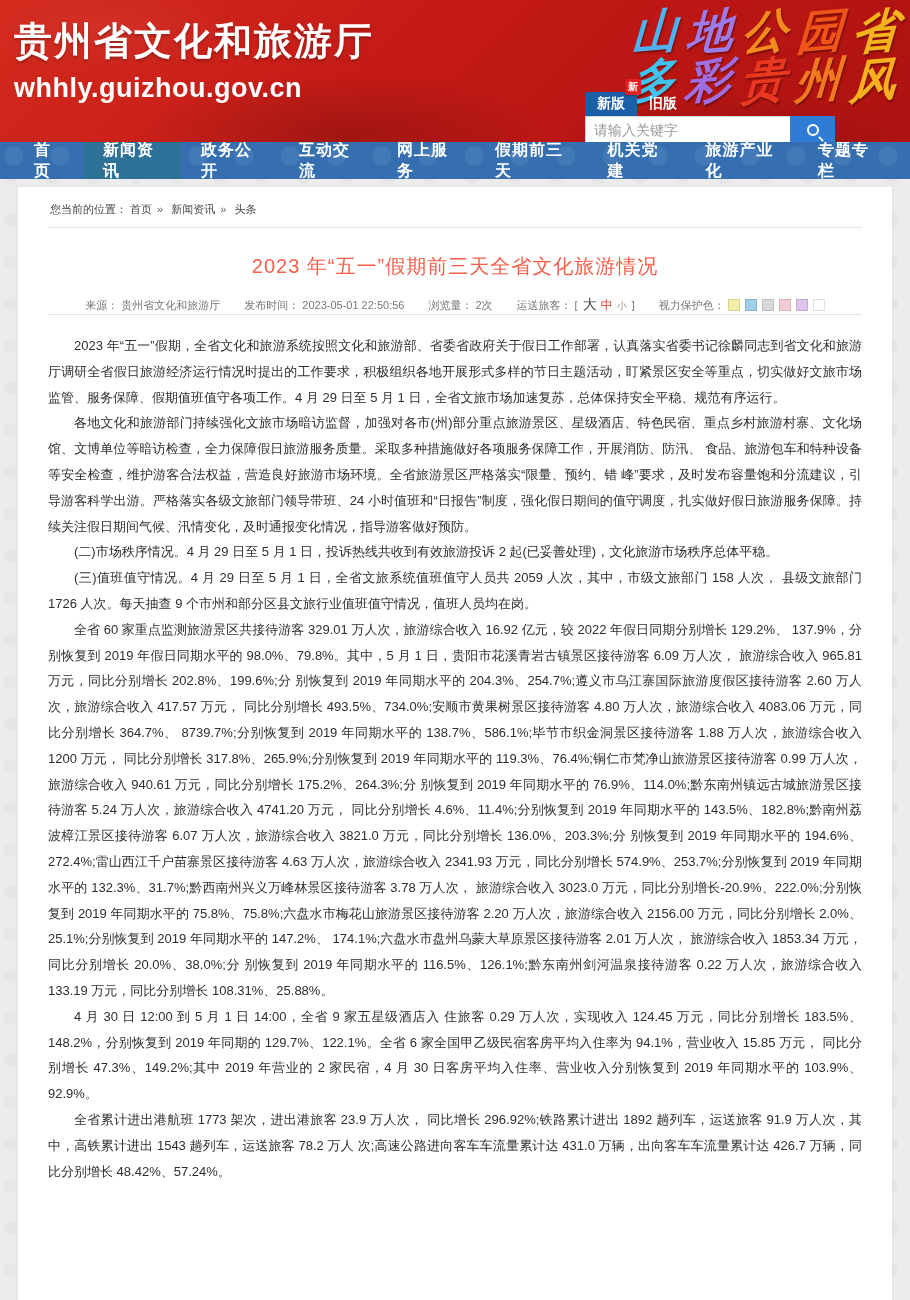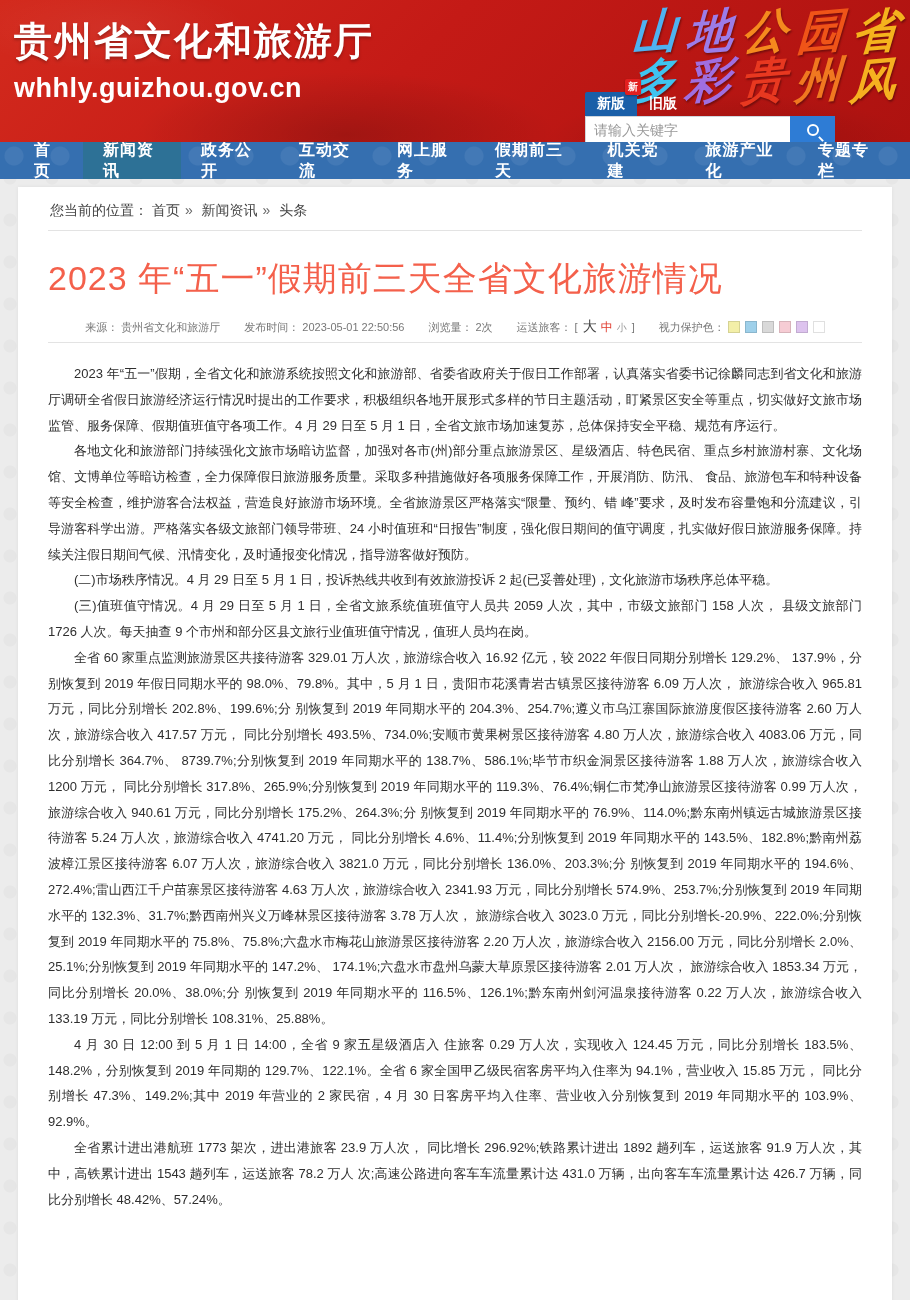--- a/index.html
+++ b/index.html
@@ -53,27 +53,27 @@
   .nav { height:37px; background:#356fb0;
     background-image:radial-gradient(circle at 14px 14px, rgba(255,255,255,0.07) 9px, transparent 10px);
     background-size:46px 46px;
     display:flex; align-items:stretch; justify-content:space-between; padding:0 14px; }
   .nav-item { color:#fff; font-size:16px; font-weight:bold; display:flex; align-items:center;
     padding:0 20px; text-decoration:none; cursor:pointer; letter-spacing:1px; }
   .nav-item.active { background:#2d7196; }
   
   .content { margin:8px 18px 0; background:#fff; min-height:1120px; padding:0 30px 40px;
     box-shadow:0 0 4px rgba(0,0,0,0.06); }
-  .breadcrumb { padding:15px 2px 10px; font-size:14px; color:#444; border-bottom:1px solid #e3e3e3; }
+  .breadcrumb { padding:15px 2px 10px; font-size:11px; color:#444; border-bottom:1px solid #e3e3e3; }
   .breadcrumb .sep { margin:0 5px; color:#666; }
   .crumb { color:#444; text-decoration:none; cursor:pointer; }
-  .article-title { color:#f4604b; font-size:34px; font-weight:normal;
+  .article-title { text-align:center; color:#f4604b; font-size:20px; font-weight:normal;
     letter-spacing:1px; margin:25px 0 16px; }
   .meta { display:flex; justify-content:center; align-items:center; gap:24px;
-    font-size:11px; color:#777; padding-bottom:6px; border-bottom:1px solid #e3e3e3; }
+    font-size:11px; color:#777; padding-bottom:0; border-bottom:1px solid #e3e3e3; }
   .meta-item { white-space:nowrap; display:flex; align-items:center; gap:3px; }
   .fs { cursor:pointer; text-decoration:none; margin:0 2px; }
   .fs.large { font-size:14px; color:#444; }
   .fs.mid   { font-size:12px; color:#e0392b; }
   .fs.small { font-size:10px; color:#999; }
   .swatches { display:flex; gap:5px; }
   .swatch { width:12px; height:12px; display:inline-block; border:1px solid rgba(0,0,0,0.12); cursor:pointer; }
   
   .article-body { padding-top:18px; font-size:13px; line-height:25.8px; color:#2e2e2e; }
   .article-body p { text-indent:2em; text-align:justify; }

